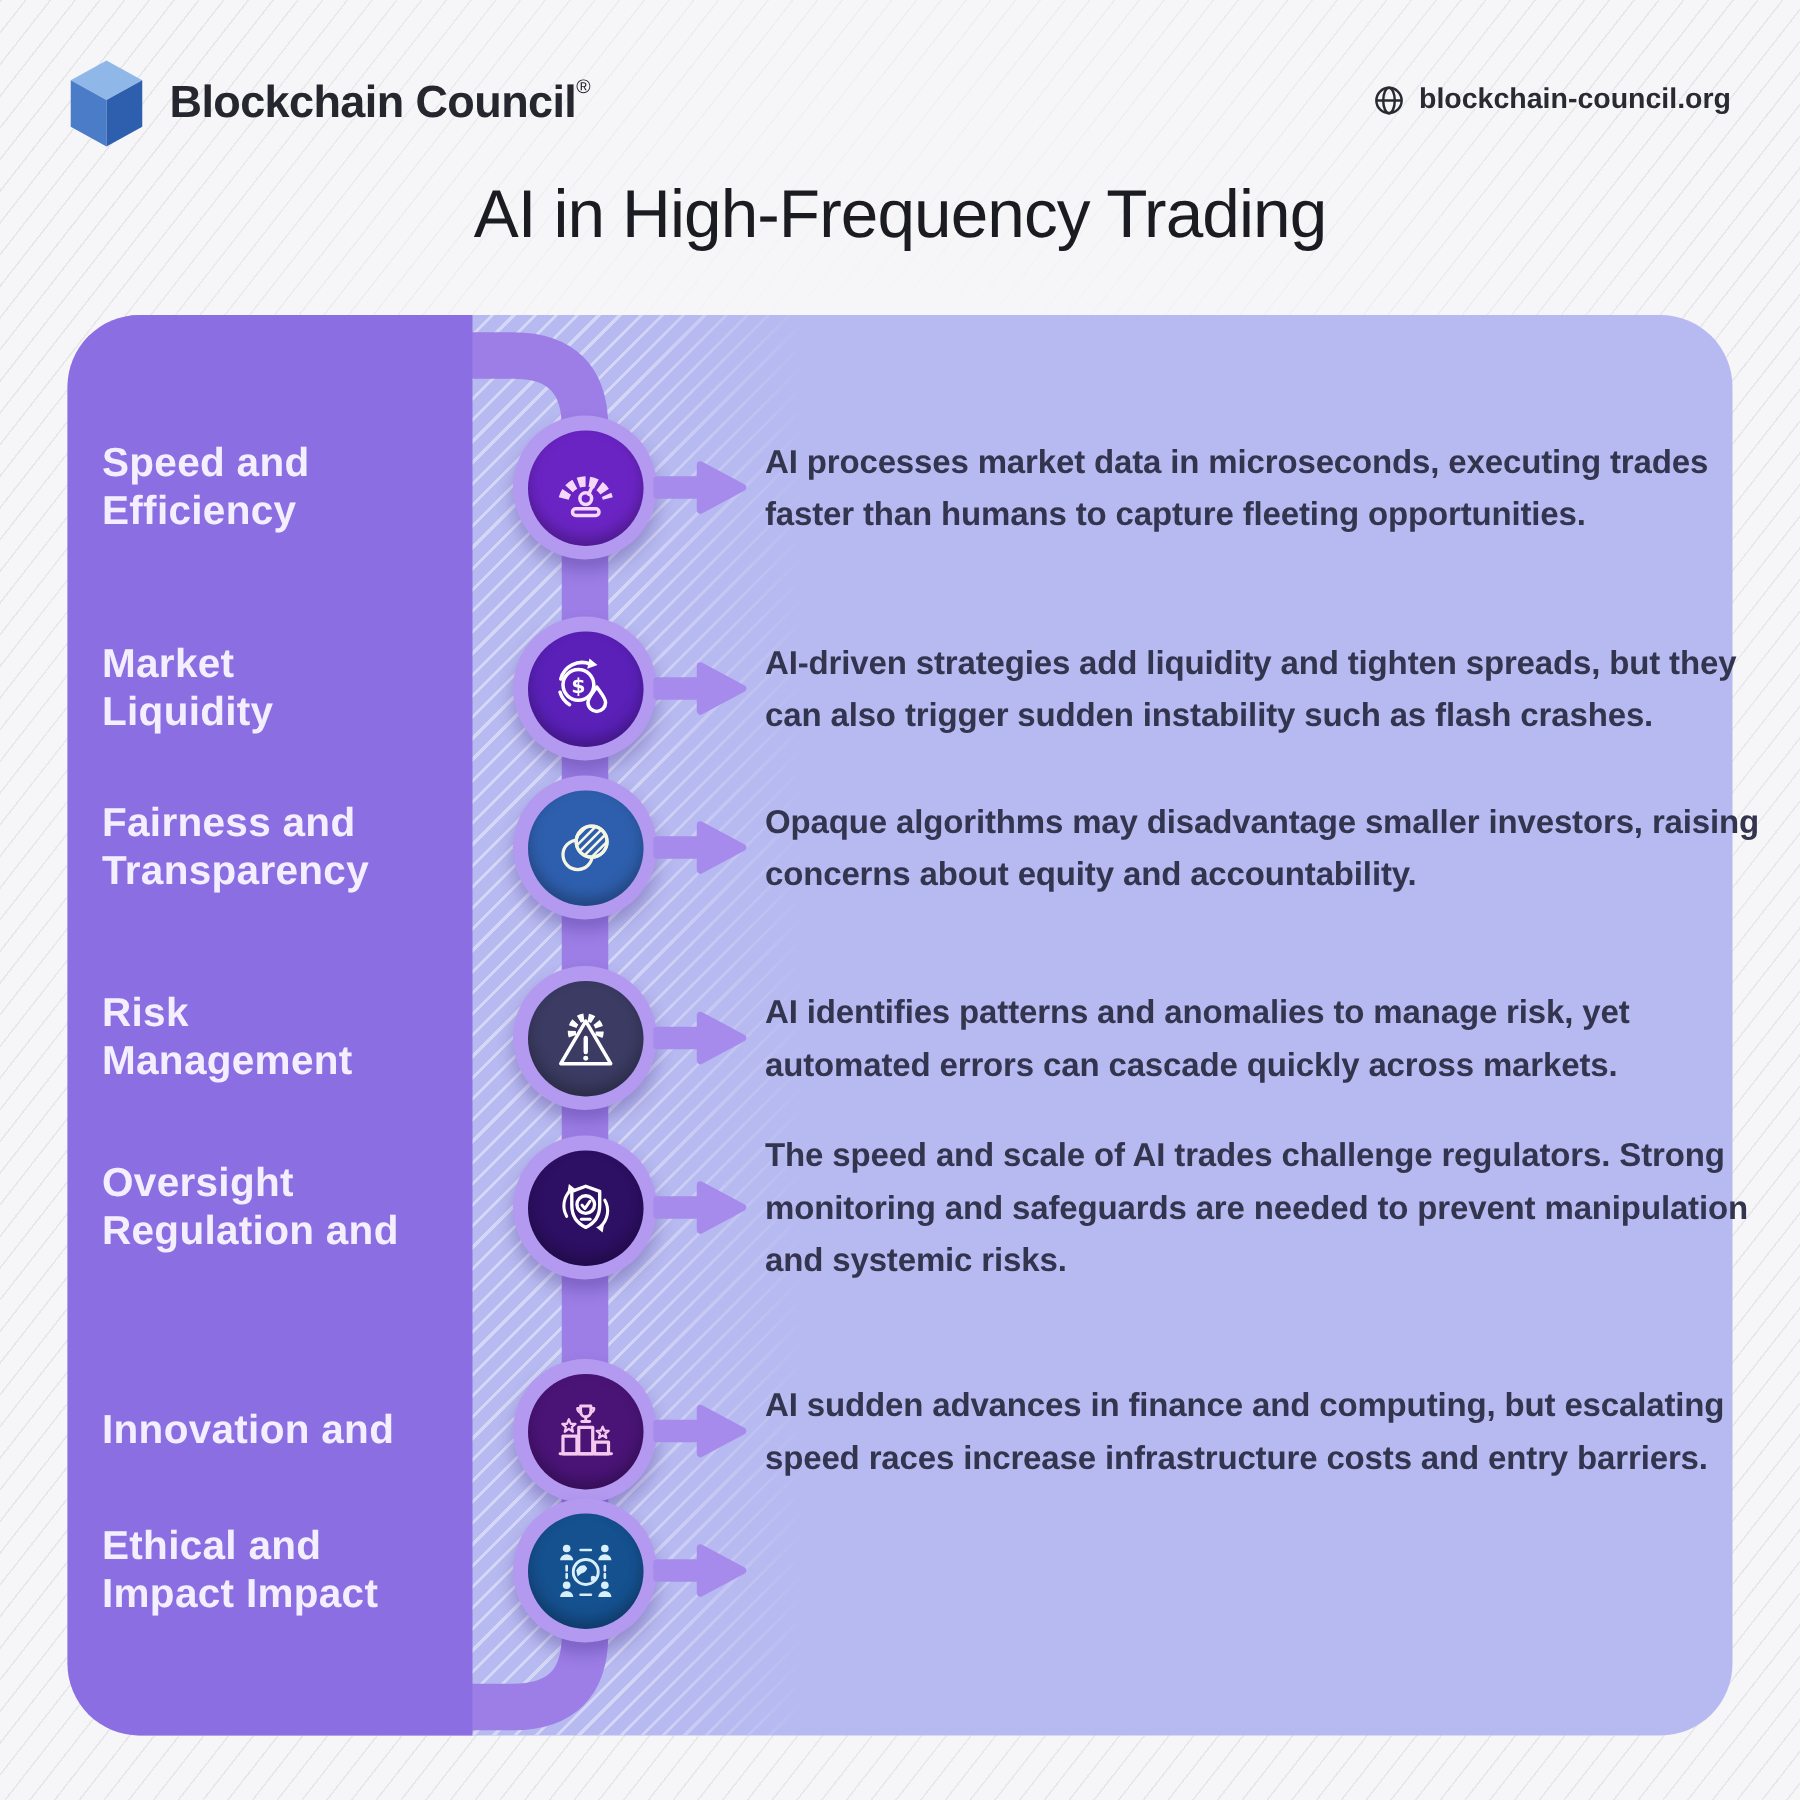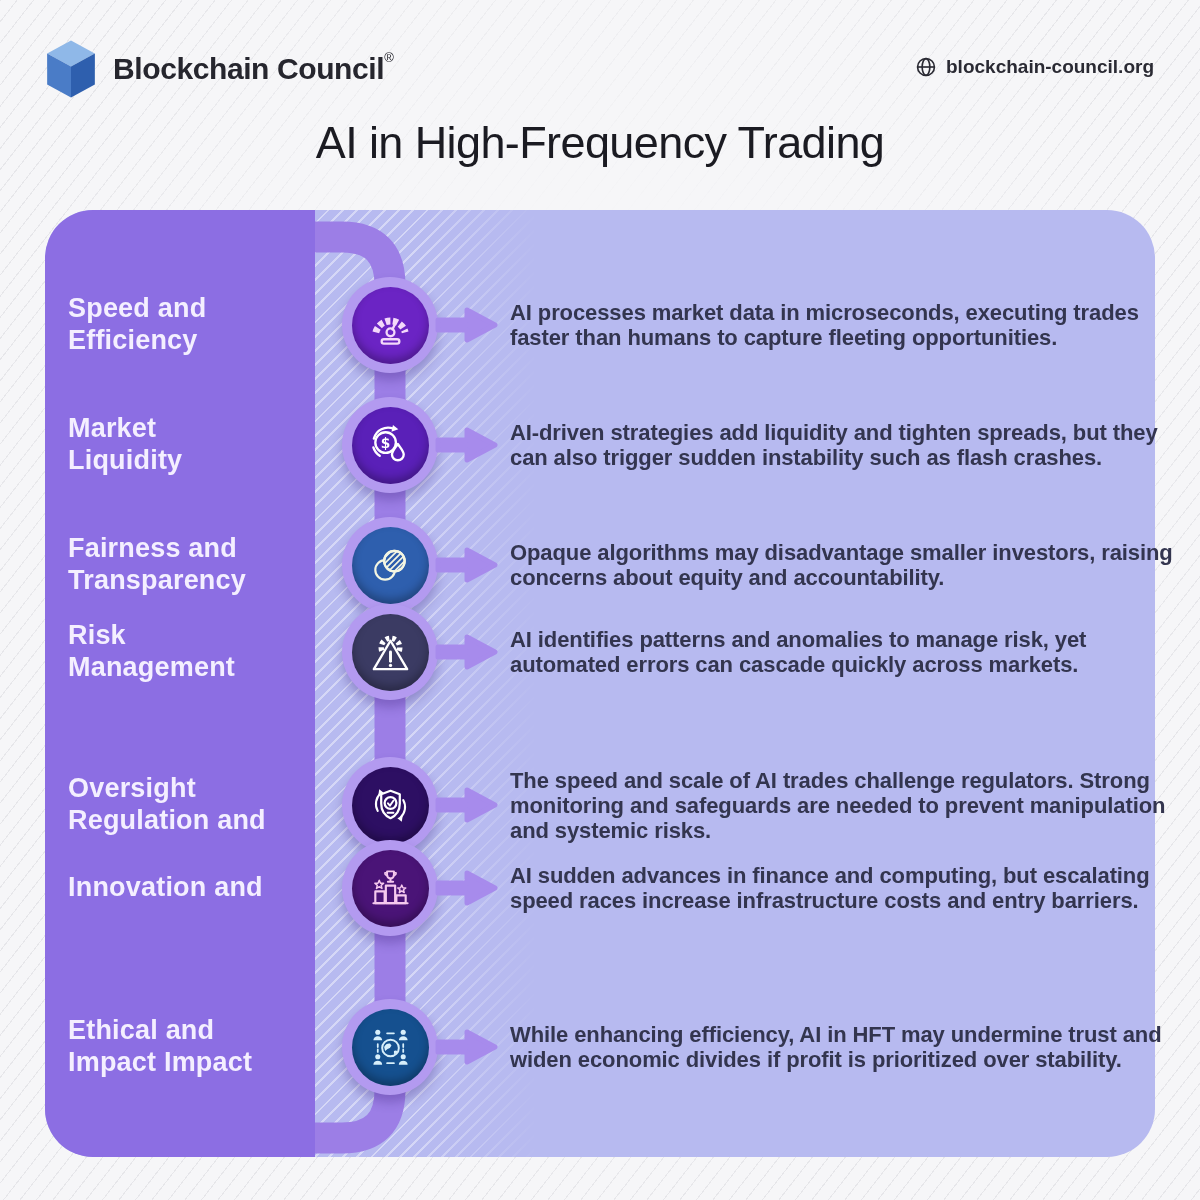--- a/index.html
+++ b/index.html
@@ -44,21 +44,21 @@
         box-shadow:0 7px 11px rgba(52,31,115,.30);
         display:flex;align-items:center;justify-content:center;}
   .node-core{width:77px;height:77px;border-radius:50%;
         display:flex;align-items:center;justify-content:center;
         box-shadow:inset 0 -5px 9px rgba(0,0,0,.28);}
   .node-core svg{width:47px;height:47px;stroke:currentColor;fill:none;
         stroke-linecap:round;stroke-linejoin:round;}
   .arrow{position:absolute;left:390px;top:50%;transform:translateY(-50%);
         width:66px;height:44px;color:var(--arrow,#a78bec);}
   .desc{position:absolute;left:465px;top:50%;transform:translateY(-50%);width:672px;
-        color:var(--descc,#33354f);font-size:22px;line-height:25px;font-weight:700;letter-spacing:-0.1px;}
+        color:var(--descc,#33354f);font-size:22px;line-height:35px;font-weight:700;letter-spacing:-0.1px;}
 </style>
 </head>
 <body>
 
 <div class="bg-lines"></div>
 
 <div class="logo">
   <svg class="logo-cube" viewBox="0 0 48 52">
     <polygon points="24,2 44,13 24,24 4,13" fill="#8fb8e8"></polygon>
     <polygon points="4,13 24,24 24,50 4,39" fill="#4a7cc7"></polygon>
@@ -100,21 +100,21 @@
         <rect x="15" y="38" width="18" height="4.5" rx="2.2"></rect>
       </svg>
     </div>
   </div>
   <svg class="arrow" viewBox="0 0 66 44">
     <polygon points="3,17 32,17 32,7 60,22 32,37 32,27 3,27" fill="currentColor" stroke="currentColor" stroke-width="5" stroke-linejoin="round"></polygon>
   </svg>
   <div class="desc">AI processes market data in microseconds, executing trades faster than humans to capture fleeting opportunities.</div>
 </div>
 
-<div class="row" style="top:385px">
+<div class="row" style="top:399px">
   <div class="t-label">
     <span>Market</span>
     <span>Liquidity</span>
   </div>
   <div class="node">
     <div class="node-core" style="background: rgb(90, 32, 184); color: rgb(255, 255, 255); --bg: #5a20b8;">
       <svg viewBox="0 0 48 48" stroke-width="2.4">
         <circle cx="19" cy="21" r="10.5"></circle>
         <text x="19" y="26.5" font-size="14" font-weight="bold" text-anchor="middle" fill="currentColor" stroke="none" font-family="DejaVu Sans, sans-serif">$</text>
         <path d="M7 17 A 15 15 0 0 1 27 6.8"></path>
@@ -156,21 +156,21 @@
         <circle cx="28" cy="19.5" r="10.5"></circle>
       </svg>
     </div>
   </div>
   <svg class="arrow" viewBox="0 0 66 44">
     <polygon points="3,17 32,17 32,7 60,22 32,37 32,27 3,27" fill="currentColor" stroke="currentColor" stroke-width="5" stroke-linejoin="round"></polygon>
   </svg>
   <div class="desc">Opaque algorithms may disadvantage smaller investors, raising concerns about equity and accountability.</div>
 </div>
 
-<div class="row" style="top:592px">
+<div class="row" style="top:632px">
   <div class="t-label">
     <span>Risk</span>
     <span>Management</span>
   </div>
   <div class="node">
     <div class="node-core" style="background: rgb(59, 59, 99); color: rgb(255, 255, 255); --bg: #3b3b63;">
       <svg viewBox="0 0 48 48" stroke-width="2.4">
         <circle cx="24" cy="19" r="9.5" stroke-width="5.5" stroke-dasharray="3.6 3" stroke-linecap="butt"></circle>
         <path d="M24 12 L41 41 L7 41 Z" fill="var(--bg,#3b3b63)"></path>
         <line x1="24" y1="23.5" x2="24" y2="33" stroke-width="3"></line>
@@ -202,21 +202,21 @@
         <polygon points="35.5,40.5 31,37 36.5,34.5" fill="currentColor" stroke="none"></polygon>
       </svg>
     </div>
   </div>
   <svg class="arrow" viewBox="0 0 66 44">
     <polygon points="3,17 32,17 32,7 60,22 32,37 32,27 3,27" fill="currentColor" stroke="currentColor" stroke-width="5" stroke-linejoin="round"></polygon>
   </svg>
   <div class="desc">The speed and scale of AI trades challenge regulators. Strong monitoring and safeguards are needed to prevent manipulation and systemic risks.</div>
 </div>
 
-<div class="row" style="top:828px">
+<div class="row" style="top:894px">
   <div class="t-label">
     <span>Innovation and</span>
   </div>
   <div class="node">
     <div class="node-core" style="background: rgb(74, 20, 119); color: rgb(245, 201, 238); --bg: #4a1477;">
       <svg viewBox="0 0 48 48" stroke-width="2.2">
         <rect x="8.5" y="27" width="9.5" height="12"></rect>
         <rect x="19.25" y="21" width="9.5" height="18"></rect>
         <rect x="30" y="31" width="9.5" height="8"></rect>
         <path d="M20.5 6.5 h7 v3.8 a3.5 3.5 0 0 1 -7 0 Z" stroke-width="2"></path>
@@ -259,14 +259,13 @@
         <line x1="20.5" y1="9.5" x2="27.5" y2="9.5" stroke-width="1.8"></line>
         <line x1="20.5" y1="40" x2="27.5" y2="40" stroke-width="1.8"></line>
         <line x1="11" y1="20.5" x2="11" y2="28.5" stroke-width="1.8" stroke-dasharray="3 2.5"></line>
         <line x1="37" y1="20.5" x2="37" y2="28.5" stroke-width="1.8" stroke-dasharray="3 2.5"></line>
       </svg>
     </div>
   </div>
   <svg class="arrow" viewBox="0 0 66 44">
     <polygon points="3,17 32,17 32,7 60,22 32,37 32,27 3,27" fill="currentColor" stroke="currentColor" stroke-width="5" stroke-linejoin="round"></polygon>
   </svg>
-  <div class="desc">While enhancing efficiency, AI in HFT may undermine trust and widen economic divides if profit is prioritized over stability.</div>
 </div>
 
 </body></html>

